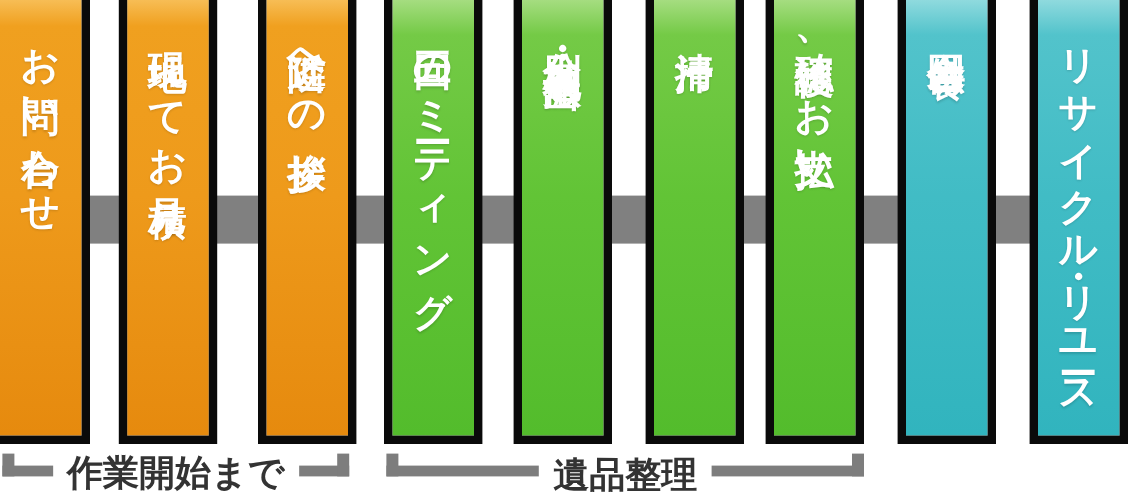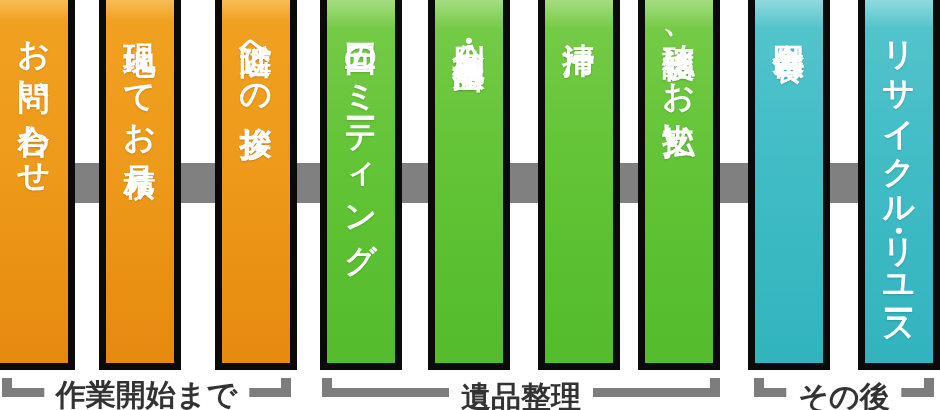--- a/index.html
+++ b/index.html
@@ -100,19 +100,13 @@
       <span class="group-label">作業開始まで</span>
     </div>
 
     <div class="bracket" style="left: 322px; width: 398px; text-align: center;">
       <div class="tick-left"></div>
       <div class="bar"></div>
       <div class="tick-right"></div>
       <span class="group-label">遺品整理</span>
     </div>
 
-    <div class="bracket" style="left: 754px; width: 180px;">
-      <div class="tick-left"></div>
-      <div class="bar"></div>
-      <div class="tick-right"></div>
-      <span class="group-label">その後</span>
-    </div>
   </div>
 
 </body></html>

